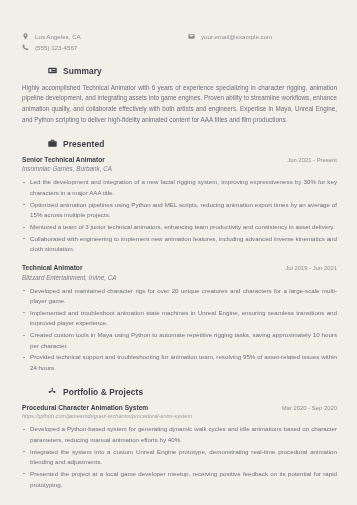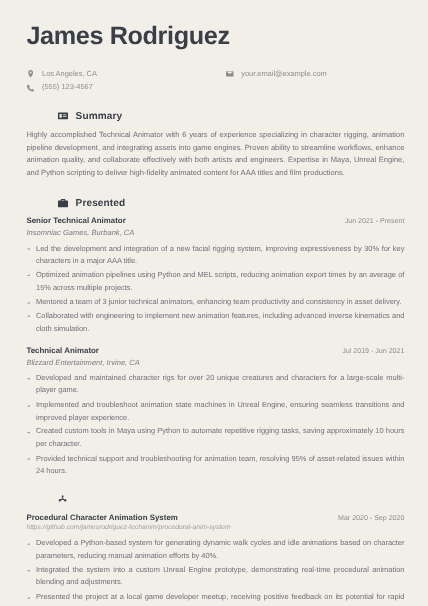--- a/index.html
+++ b/index.html
@@ -55,21 +55,21 @@
     flex: 0 0 7px;
     display: inline-flex;
     align-items: center;
     justify-content: center;
   }
   .contact-row .ico svg { display: block; }
   
   .section { margin-top: 13px; }
   .section-head {
     display: flex;
-    align-items: flex-end;
+    align-items: flex-start;
     gap: 6px;
     margin-bottom: 7px;
     padding-left: 26px;
   }
   .section-head .ico {
     width: 9px;
     height: 9px;
     flex: 0 0 9px;
     display: inline-flex;
     align-items: center;
@@ -143,21 +143,20 @@
     height: 0.8px;
     background: #9a9c9c;
   }
 </style>
 </head>
 <body>
 
 <div class="page">
 
   <div>
-    <h1 class="name">James Rodriguez</h1>
 
     <div class="contact-block">
       <div class="contact-col left">
 
         <div class="contact-row">
           <span class="ico">
             <svg width="7" height="7" viewBox="0 0 16 16" fill="#8b8d8c">
               <path d="M8 0.7c-2.6 0-4.7 2.1-4.7 4.7 0 3.5 4.7 9.9 4.7 9.9s4.7-6.4 4.7-9.9C12.7 2.8 10.6 0.7 8 0.7zm0 6.5c-1 0-1.8-0.8-1.8-1.8S7 3.6 8 3.6s1.8 0.8 1.8 1.8S9 7.2 8 7.2z"></path>
             </svg>
           </span>
@@ -240,20 +239,21 @@
   </div>
 
   <div class="section">
     <div class="section-head">
       <span class="ico">
         <svg width="9" height="9" viewBox="0 0 16 16" fill="#3a3f47">
           <path d="M8 1.2c-1 0-1.8 0.8-1.8 1.8 0 0.6 0.3 1.2 0.8 1.5v1.3L4.3 7.3C4 7.1 3.6 7 3.2 7 2.2 7 1.4 7.8 1.4 8.8s0.8 1.8 1.8 1.8c0.9 0 1.7-0.7 1.8-1.6l2.3-1.4 2.3 1.4c0.1 0.9 0.9 1.6 1.8 1.6 1 0 1.8-0.8 1.8-1.8S12.4 7 11.4 7c-0.4 0-0.8 0.1-1.1 0.4L8 5.8V4.5c0.5-0.3 0.8-0.9 0.8-1.5 0-1-0.8-1.8-1.8-1.8z"></path>
           <path d="M6.2 11.8h3.6v2.6H6.2z" opacity="0"></path>
         </svg>
       </span>
+      <span class="section-title">Portfolio &amp; Projects</span>
     </div>
 
     <div class="entry">
       <div class="entry-top">
         <span class="entry-role">Procedural Character Animation System</span>
         <span class="entry-date">Mar 2020 - Sep 2020</span>
       </div>
       <div class="entry-link">https://github.com/jamesrodriguez-techanim/procedural-anim-system</div>
       <ul class="bullets">
         <li>Developed a Python-based system for generating dynamic walk cycles and idle animations based on character parameters, reducing manual animation efforts by 40%.</li>

